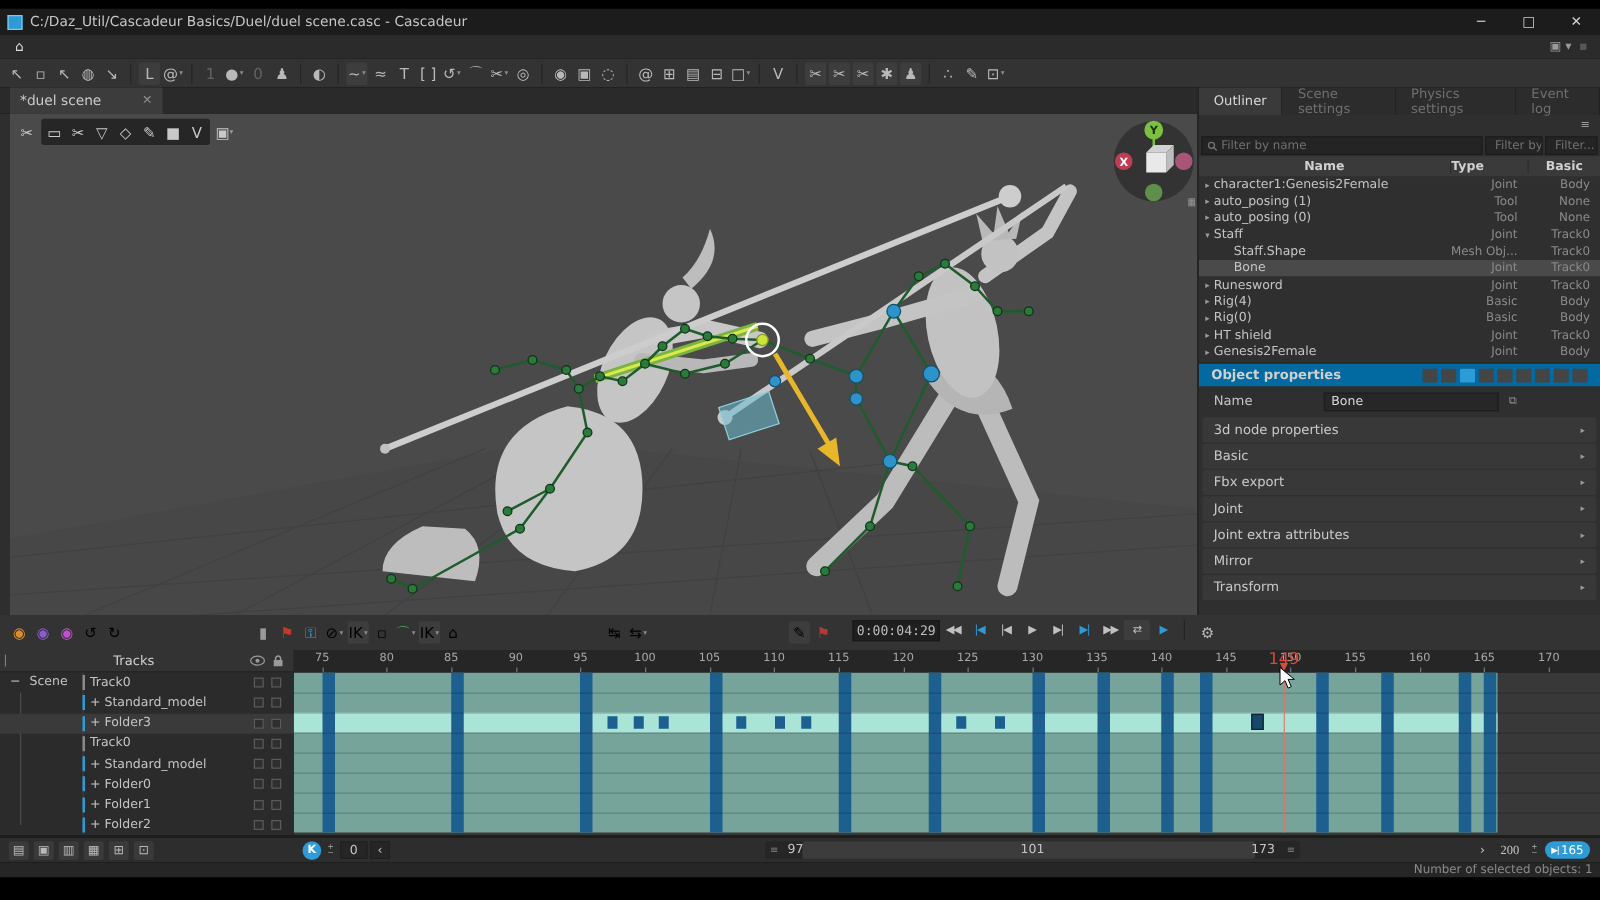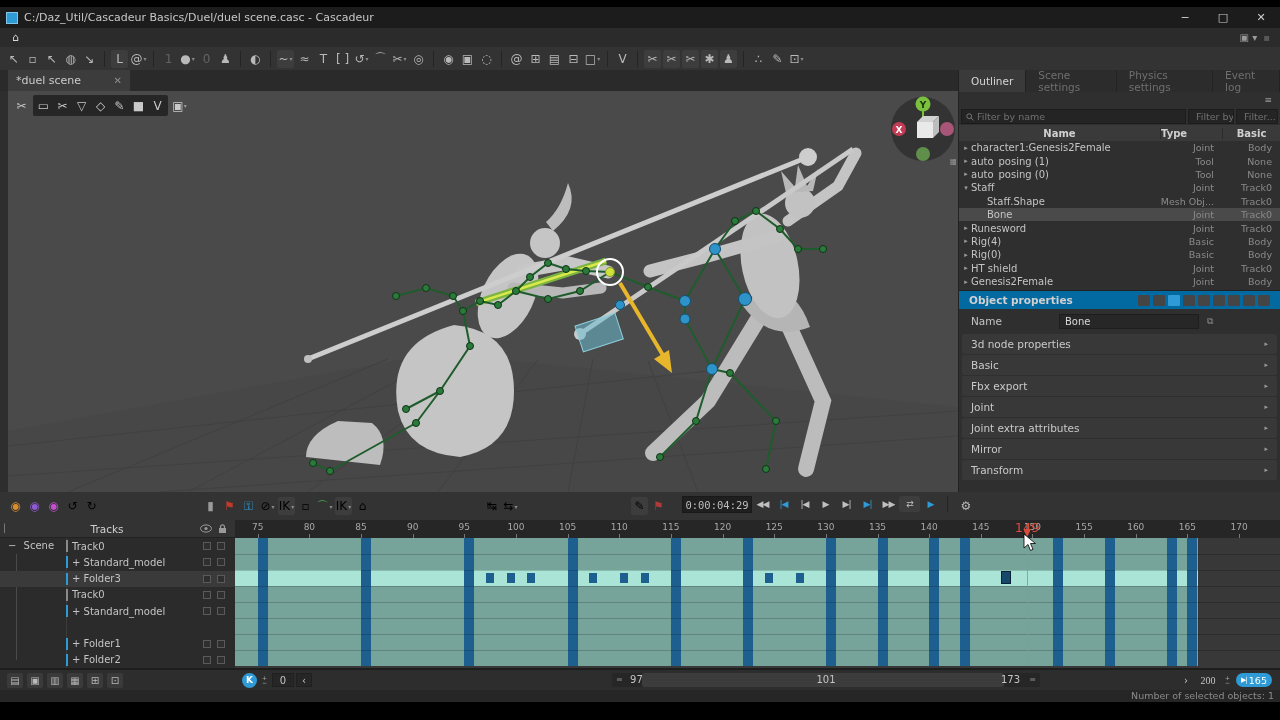--- a/index.html
+++ b/index.html
@@ -719,20 +719,26 @@
         </div>
         <div class="trow" style="top: 48.75px;">
           <div class="bar" style="background: rgb(138, 138, 138);"></div>
           <div class="tn">Track0</div>
           <div class="cb" style="left: 203px;"></div>
           <div class="cb" style="left: 217px;"></div>
         </div>
         <div class="trow" style="top: 65px;">
           <div class="bar" style="background: rgb(46, 155, 214);"></div>
           <div class="tn">+ Standard_model</div>
+          <div class="cb" style="left: 203px;"></div>
+          <div class="cb" style="left: 217px;"></div>
+        </div>
+        <div class="trow" style="top: 81.25px;">
+          <div class="bar" style="background: rgb(46, 155, 214);"></div>
+          <div class="tn">+ Folder0</div>
           <div class="cb" style="left: 203px;"></div>
           <div class="cb" style="left: 217px;"></div>
         </div>
         <div class="trow" style="top: 97.5px;">
           <div class="bar" style="background: rgb(46, 155, 214);"></div>
           <div class="tn">+ Folder1</div>
           <div class="cb" style="left: 203px;"></div>
           <div class="cb" style="left: 217px;"></div>
         </div>
         <div class="trow" style="top: 113.75px;">

